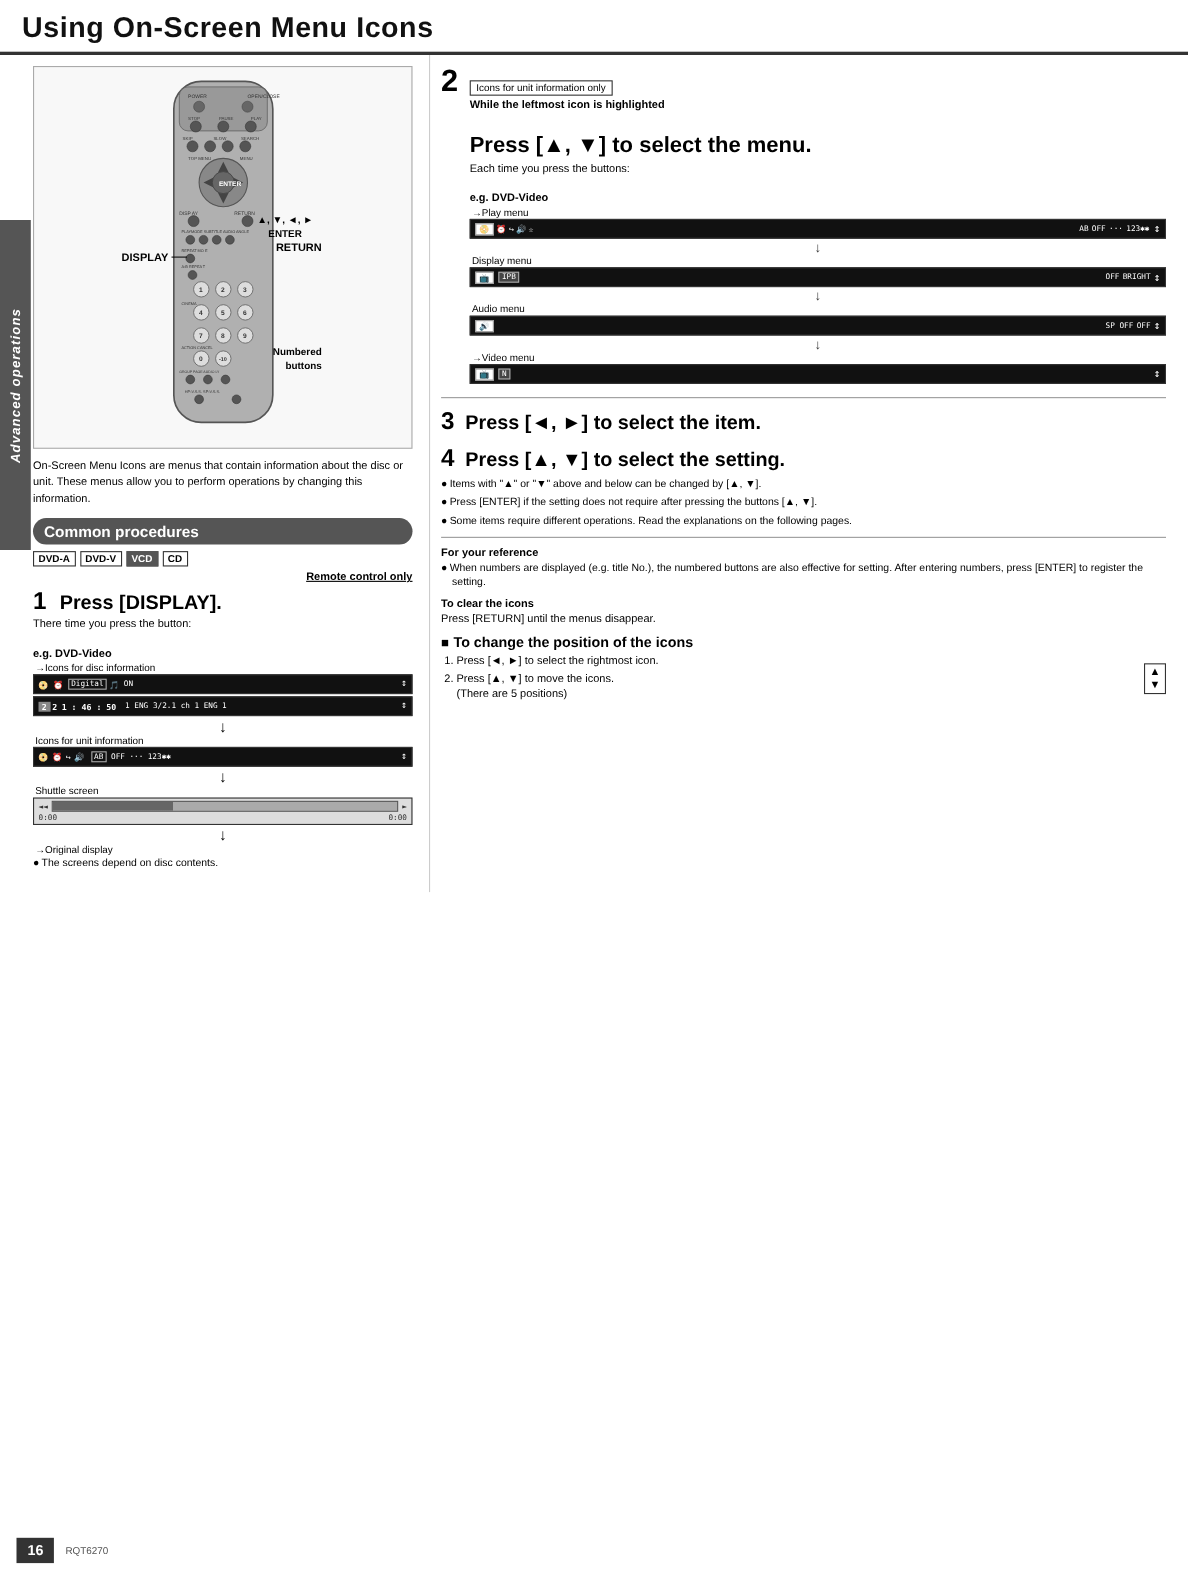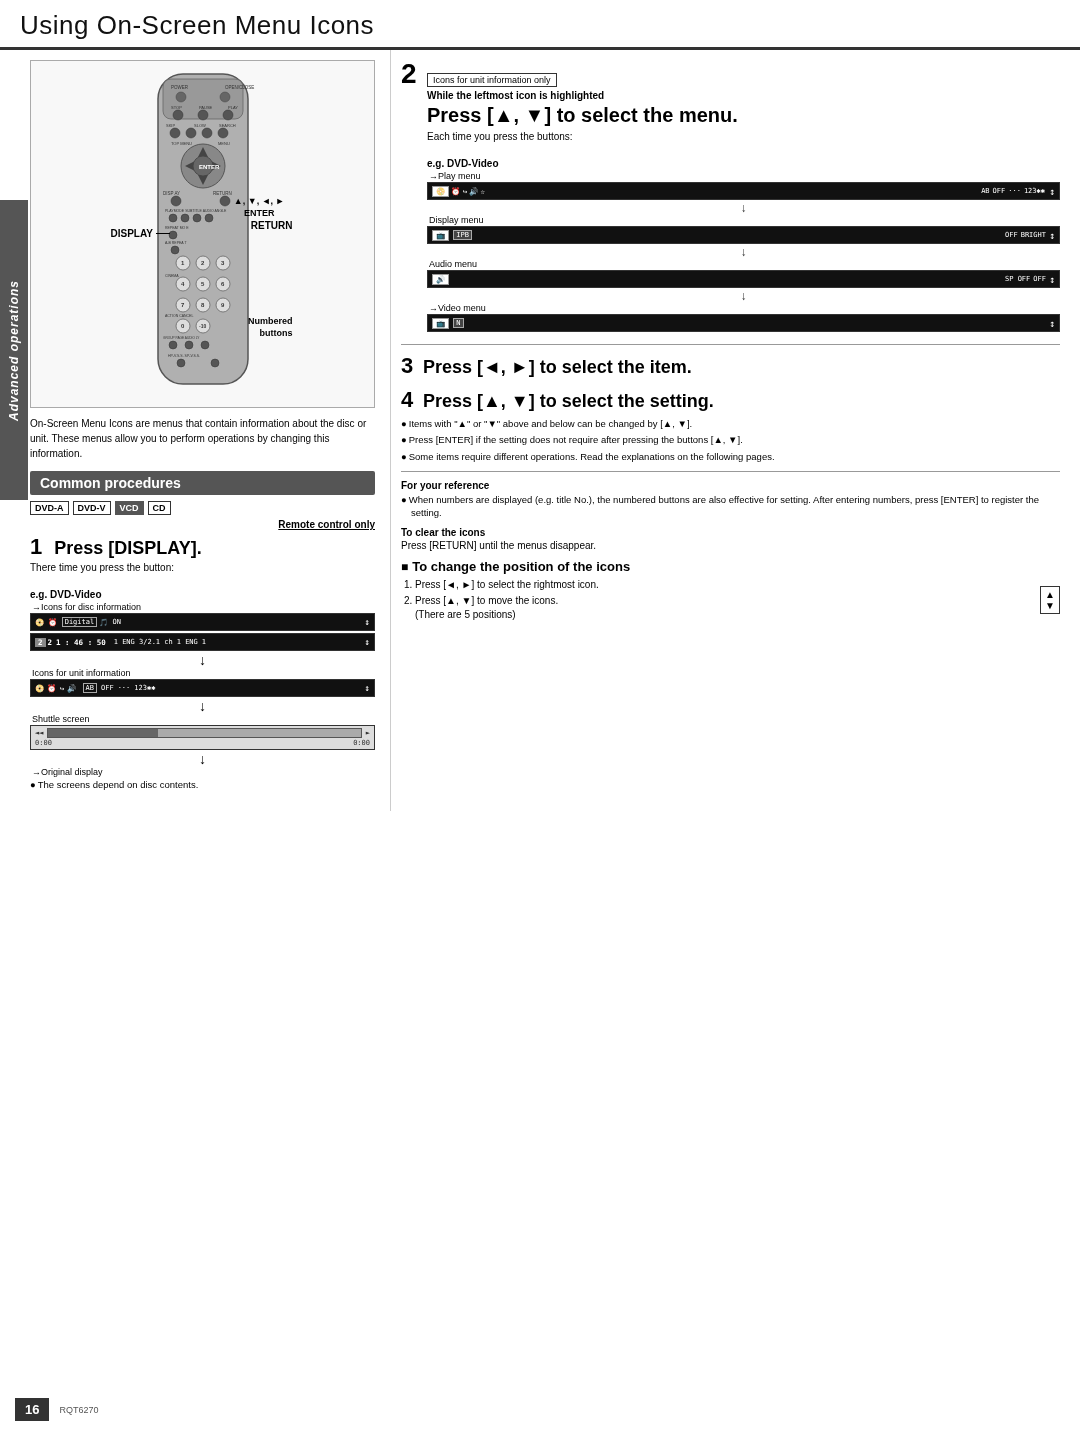--- a/index.html
+++ b/index.html
@@ -15,21 +15,21 @@
 
     
     .page-header {
       background: #fff;
       border-bottom: 3px solid #333;
       padding: 10px 20px 6px 20px;
       margin-bottom: 0;
     }
     .page-header h1 {
       font-size: 26px;
-      font-weight: normal;
+      font-weight: bold;
       color: #111;
       letter-spacing: 0.5px;
     }
 
     
     .sidebar-label {
       position: absolute;
       left: 0;
       top: 200px;
       width: 28px;
@@ -82,21 +82,21 @@
     }
 
     
     .common-procedures {
       background: #555;
       color: #fff;
       padding: 4px 10px;
       font-size: 14px;
       font-weight: bold;
       margin-bottom: 6px;
-      border-radius: 2px;
+      border-radius: 12px;
     }
 
     .disc-badges {
       display: flex;
       gap: 4px;
       margin-bottom: 4px;
     }
     .badge {
       border: 1px solid #333;
       padding: 1px 4px;
@@ -205,21 +205,21 @@
     .info-only-badge {
       border: 1px solid #333;
       font-size: 9px;
       padding: 1px 5px;
       display: inline-block;
       margin-bottom: 3px;
     }
     .while-text {
       font-size: 10px;
       font-weight: bold;
-      margin-bottom: 2px;
+      margin-bottom: 19px;
     }
     .press-title {
       font-size: 20px;
       font-weight: bold;
       margin-bottom: 4px;
       line-height: 1.2;
     }
     .each-time {
       font-size: 10px;
       margin-bottom: 6px;

